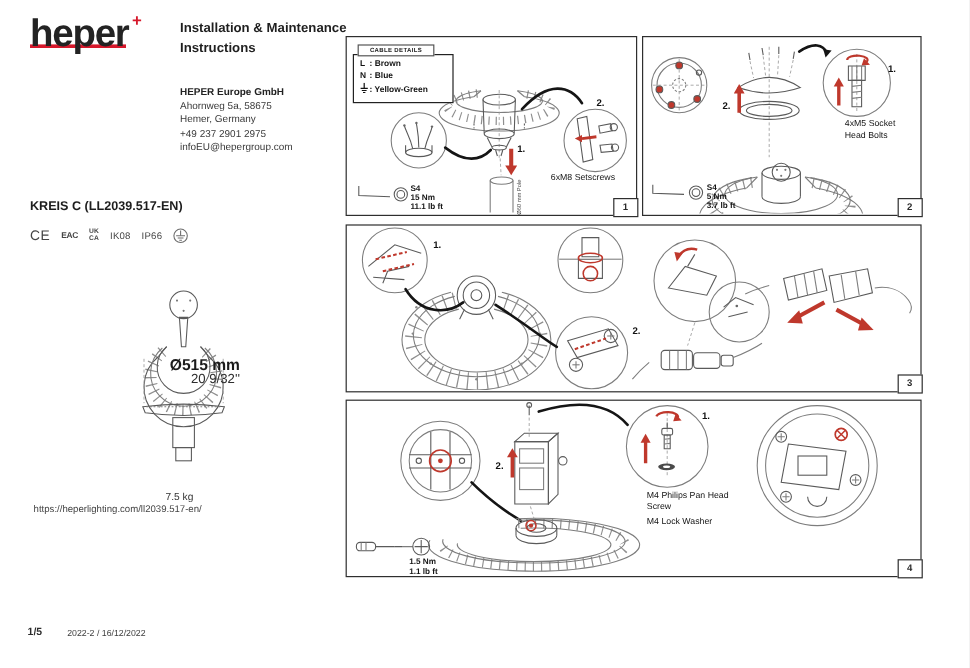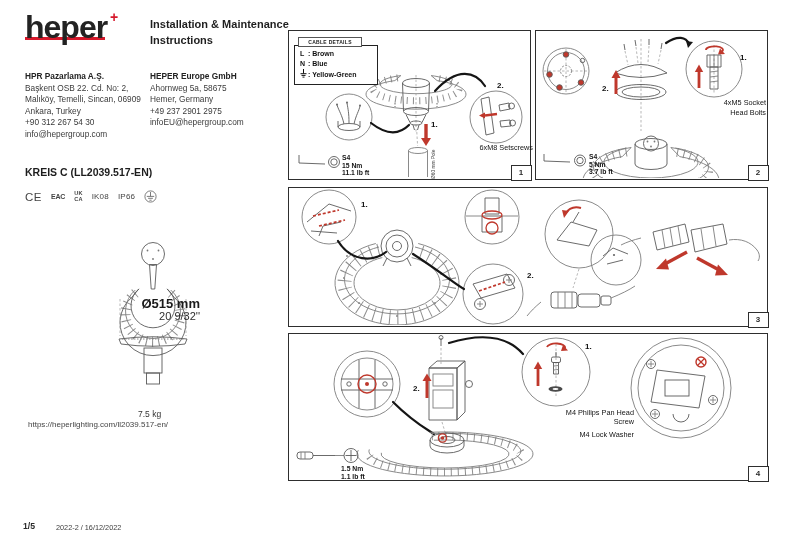--- a/index.html
+++ b/index.html
@@ -28,21 +28,21 @@
   .weight{position:absolute;left:138px;top:409px;font-size:8.5px;color:#333}
   .url{position:absolute;left:28px;top:420px;font-size:8px;color:#444}
   
   .pageno{position:absolute;left:23px;top:521px;font-size:8.7px;font-weight:700;color:#2c2c2c}
   .rev{position:absolute;left:56px;top:523px;font-size:7.3px;color:#3c3c3c}
   
   .panel{position:absolute;border:1.6px solid #2e2e2e;background:#fff;box-sizing:border-box}
   .pnum{position:absolute;right:-1.6px;bottom:-1.6px;width:21px;height:16px;border:1.6px solid #2e2e2e;
         background:#fff;display:flex;align-items:center;justify-content:center;font-size:8px;font-weight:700;box-sizing:border-box}
   .step{position:absolute;font-size:8px;font-weight:700;color:#101010}
-  .cap{position:absolute;font-size:7.3px;color:#141414;text-align:right}
+  .cap{position:absolute;font-size:7.3px;color:#141414;text-align:left}
   .torque{position:absolute;font-size:6.8px;font-weight:700;line-height:7.5px;color:#141414;white-space:nowrap}
   .vtext{position:absolute;transform:rotate(-90deg);transform-origin:0 0;font-size:4.8px;color:#444;white-space:nowrap}
   
   .cable-title{position:absolute;left:9px;top:6px;width:62px;border:.8px solid #555;font-size:5px;
                font-weight:700;text-align:center;letter-spacing:.3px;padding:1px 0;color:#222;background:#fff;z-index:3}
   .cable-box{position:absolute;left:5px;top:14px;width:72px;border:1.6px solid #222;background:#fff;
              padding:3px 5px;font-size:7px;font-weight:700;line-height:10px;color:#111;z-index:2}
   .cable-row{display:flex;align-items:center;white-space:nowrap}
   .cable-row .lbl{display:inline-block;width:8px}
   svg.sketch{position:absolute;left:0;top:0}
@@ -63,28 +63,20 @@
     <span class="word">heper</span>
     <span class="plus">+</span>
     <div class="bar"></div>
   </div>
 
   <div class="doc-title">
     <div>Installation &amp; Maintenance</div>
     <div>Instructions</div>
   </div>
 
-  <div class="contact" style="left:25px;width:122px">
-    <div class="cname">HPR Pazarlama A.Ş.</div>
-    <div>Başkent OSB 22. Cd. No: 2,</div>
-    <div>Malıköy, Temelli, Sincan, 06909</div>
-    <div>Ankara, Turkey</div>
-    <div>+90 312 267 54 30</div>
-    <div>info@hepergroup.com</div>
-  </div>
 
   <div class="contact" style="left:150px;width:128px">
     <div class="cname">HEPER Europe GmbH</div>
     <div>Ahornweg 5a, 58675</div>
     <div>Hemer, Germany</div>
     <div>+49 237 2901 2975</div>
     <div>infoEU@hepergroup.com</div>
   </div>
 
   <div class="model">KREIS C (LL2039.517-EN)</div>

